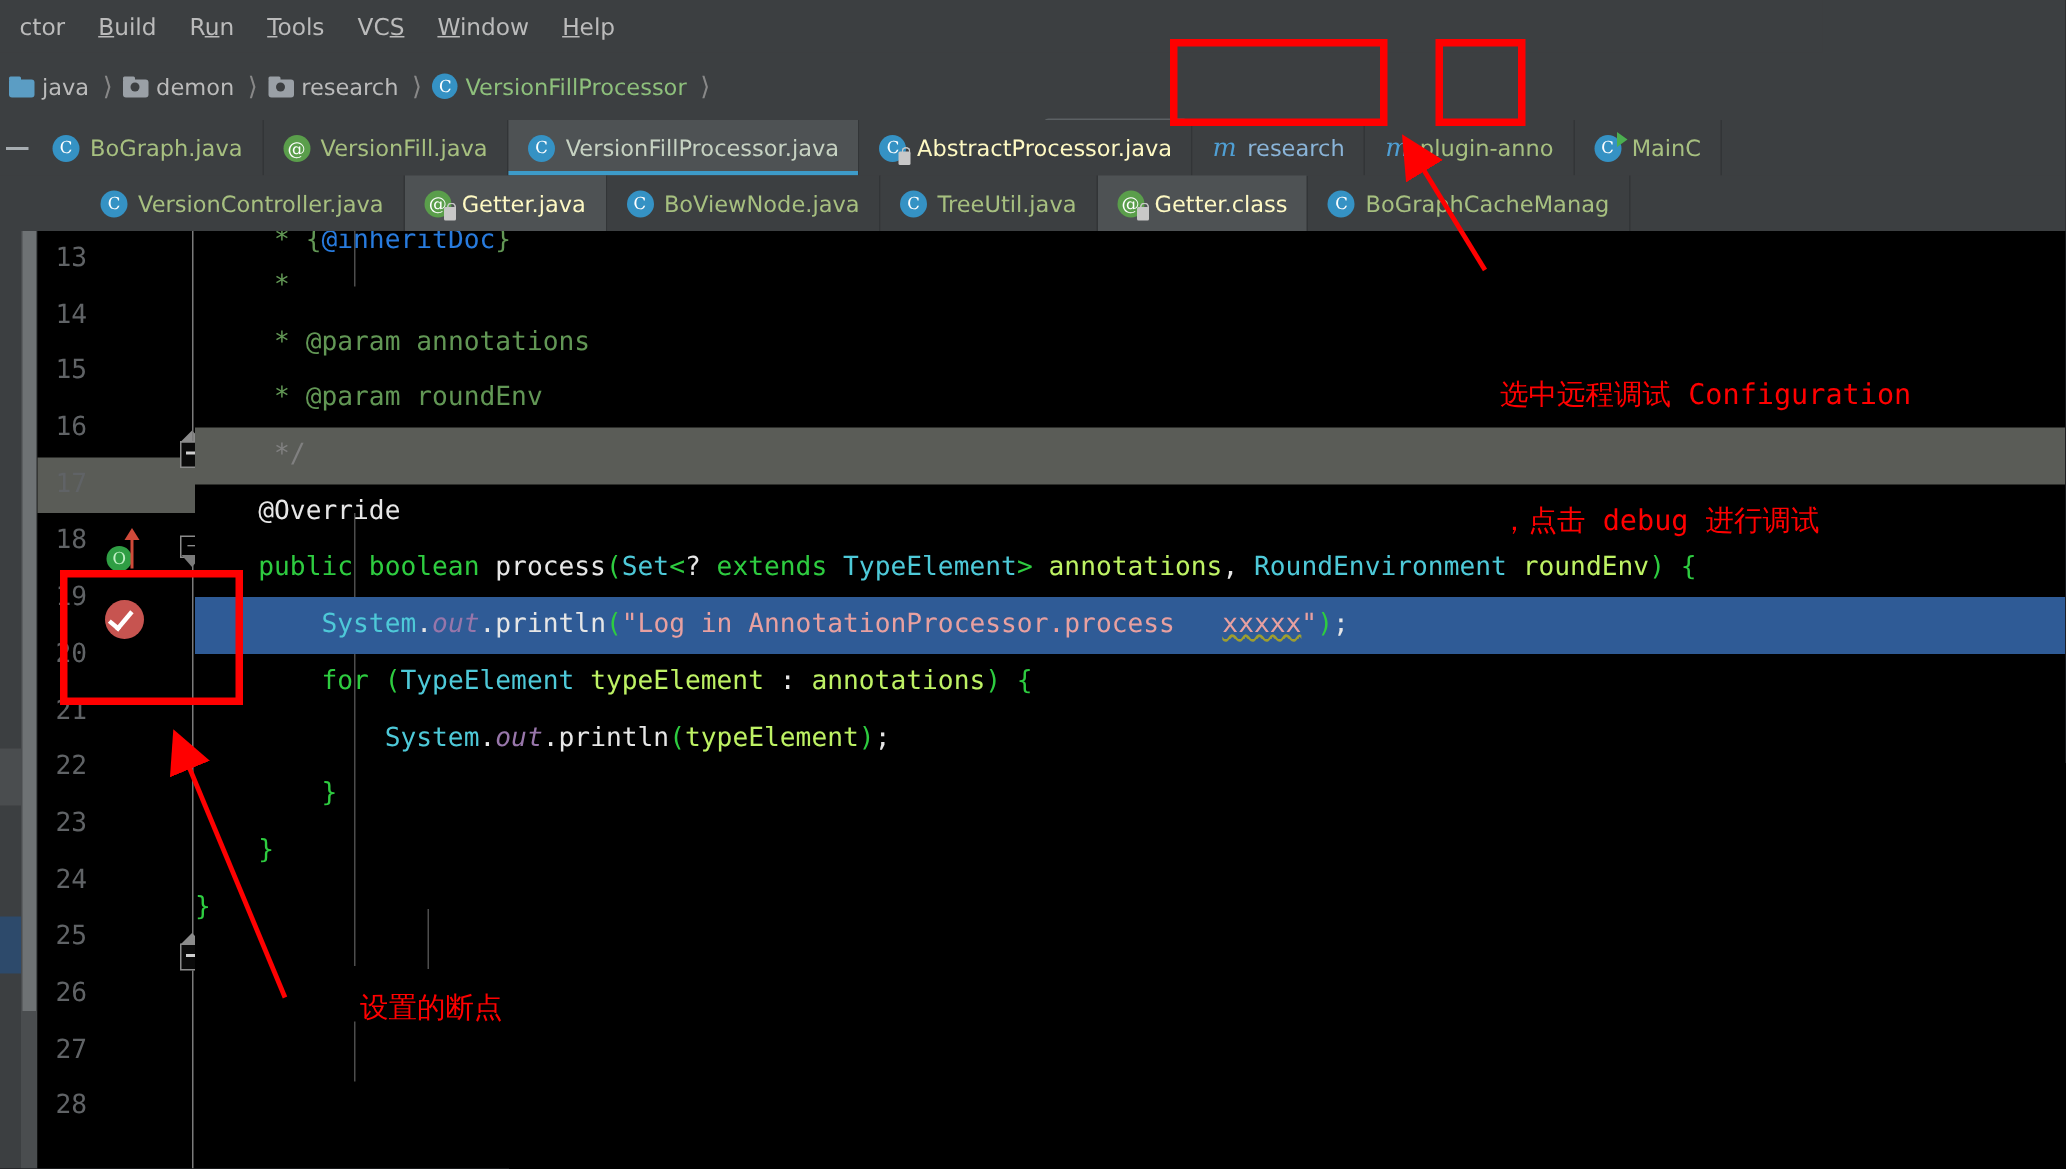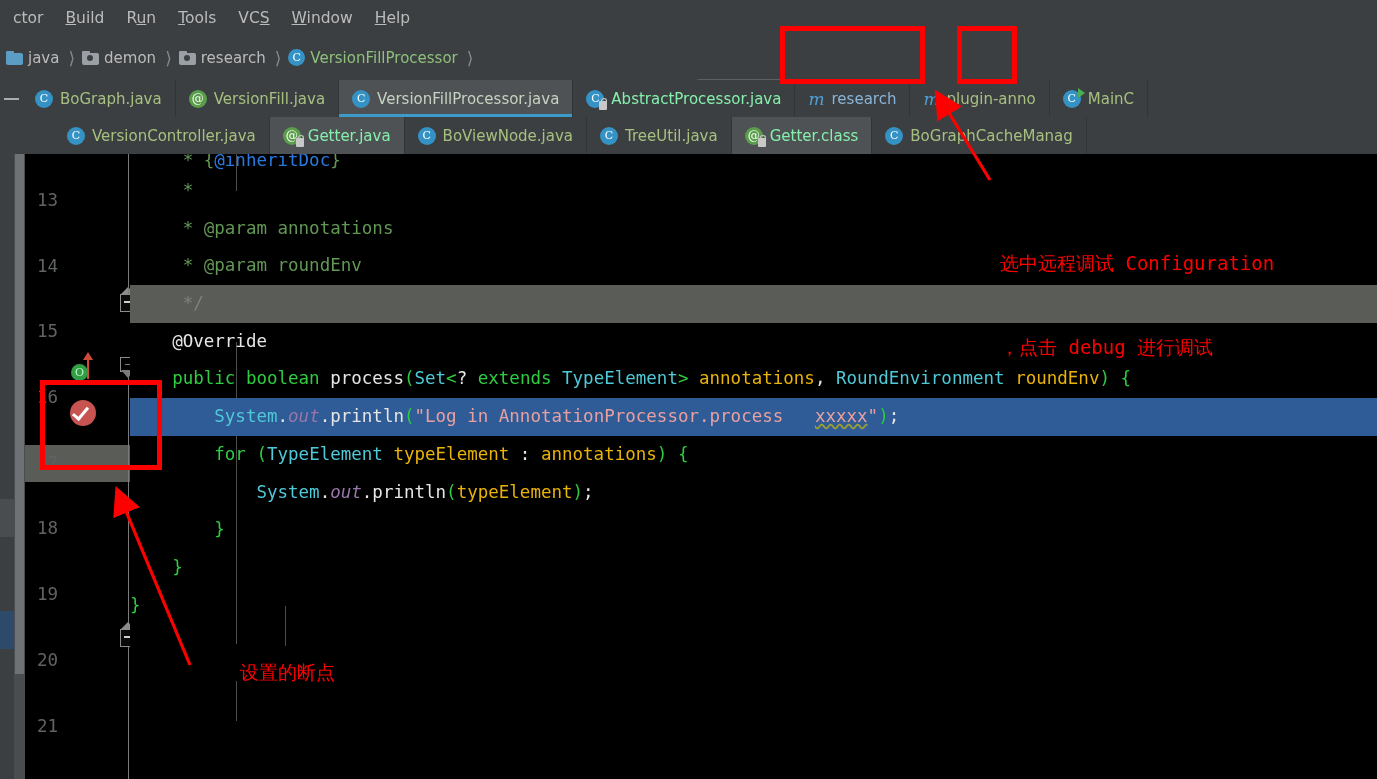--- a/index.html
+++ b/index.html
@@ -113,21 +113,21 @@
     font-size: 15px; white-space: nowrap; position: relative;
     border-right: 1px solid #323537;
   }
   .tab .tlabel { color: #a7c080; }
   .tab.sel { background: #4e5254; }
   .tab.sel.underline:after {
     content:""; position:absolute; left:0; right:0; bottom:0;
     height:3px; background:#3d9bc9;
   }
   .tab.sel .tlabel { color: #c6d2c2; }
-  .tab.plain .tlabel { color: #86efac; }
+  .tab.plain .tlabel { color: #fef9c3; }
   .tab.module .tlabel { color: #8ab4d8; }
   .tab-ico-c { width:18px;height:18px;border-radius:50%;background:#3592c4;
     color:#fff;font-size:11px;line-height:18px;text-align:center;
     font-family:"DejaVu Serif",serif; position:relative; flex:none; }
   .tab-ico-a { width:18px;height:18px;border-radius:50%;background:#5a9e4b;
     color:#fff;font-size:12px;line-height:18px;text-align:center;
     font-family:"DejaVu Serif",serif; position:relative; flex:none;}
   .tab-ico-m { color:#4f9fd4; font-style:italic; font-size:17px;
     font-family:"DejaVu Serif",serif; flex:none; }
   .lockbadge { position:absolute; right:-3px; bottom:-2px; width:8px;height:9px;
@@ -169,33 +169,33 @@
   .line {
     position:relative; height:37.7px; line-height:37.7px;
     font-family:"DejaVu Sans Mono", monospace; font-size:17.5px;
     white-space:pre; color:#a9b7c6;
   }
   .ln {
     position:absolute; right:0; width:105px; text-align:left; padding-left:12px;
     color:#606366; font-family:"DejaVu Sans Mono", monospace; font-size:17.5px;
     height:37.7px; line-height:37.7px;
   }
-  .gline { position:relative; height:37.7px;margin-top:28px; }
+  .gline { position:relative; height:37.7px; }
   .hl-caret { background:#5a5c57; }
   .hl-sel { background:#2f5b96; }
   .code-txt { padding-left: 0px; }
   .str { color:#e8a0a0; }
   .typ { color:#4ec9d8; }
   .fld { color:#9876aa; font-style:italic; }
   .cmt { color:#808080; }
   .cmtdoc { color:#629755; }
   .tag { color:#287bde; }
   .pn  { color:#2ecc40; }
   .plain { color:#e6e6e6; }
-  .param { color:#eab308; }
+  .param { color:#bef264; }
   .typo { text-decoration: underline wavy #9e9e30; text-decoration-skip-ink:none; }
 
   .indent-guide {
     position:absolute; width:1px; background:#4d4d4d; left:0; top:0; height:100%;
   }
 
   
   .fold-minus {
     position:absolute; width:15px; height:15px; border:1.4px solid #8b8b8b;
     color:#8b8b8b; font-size:13px; line-height:12px; text-align:center;

